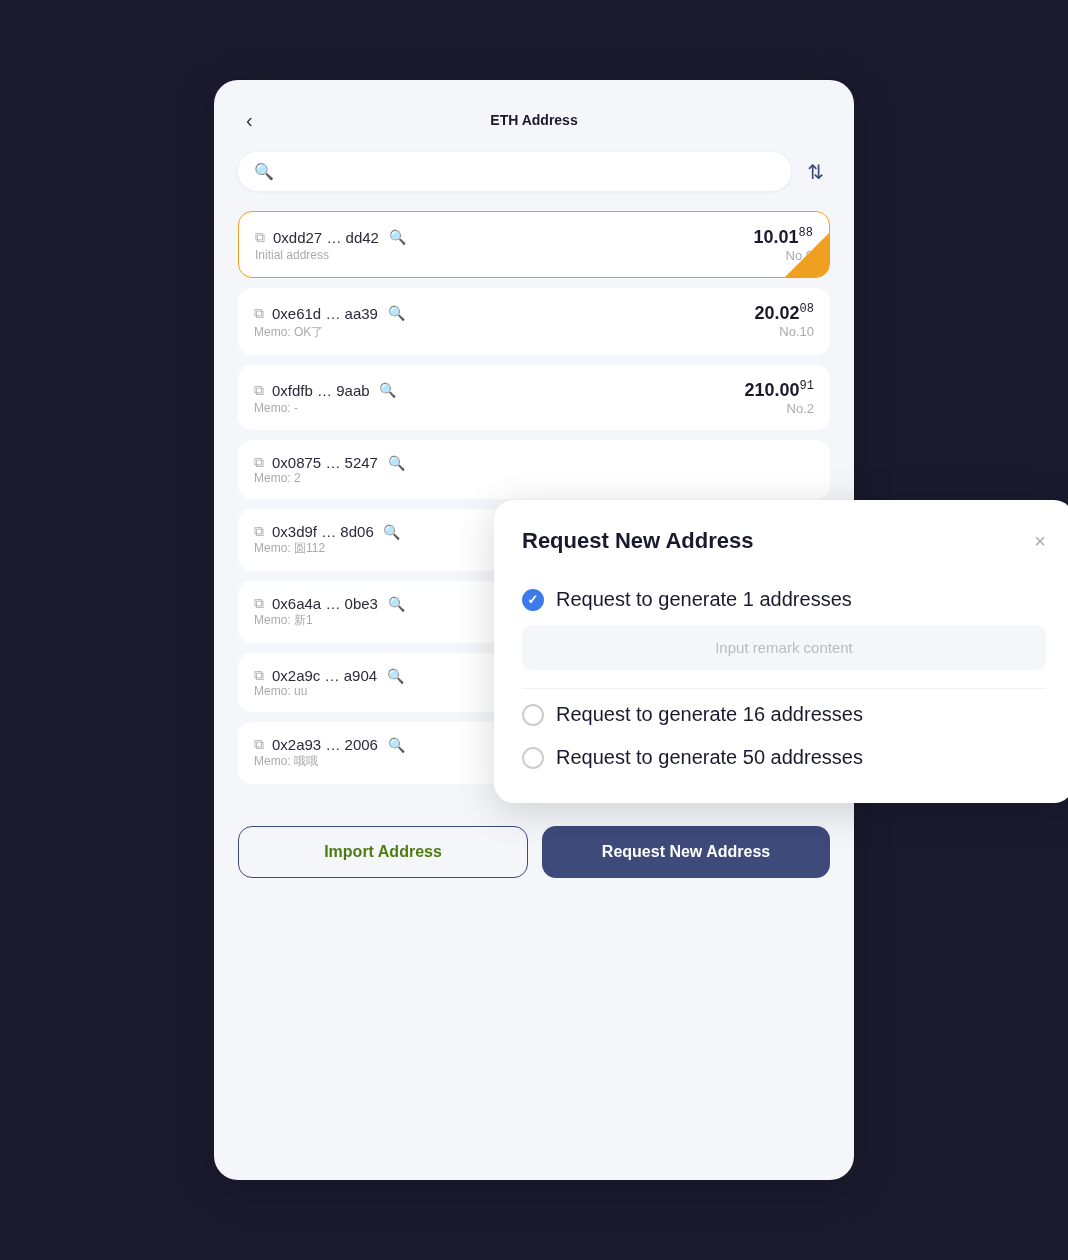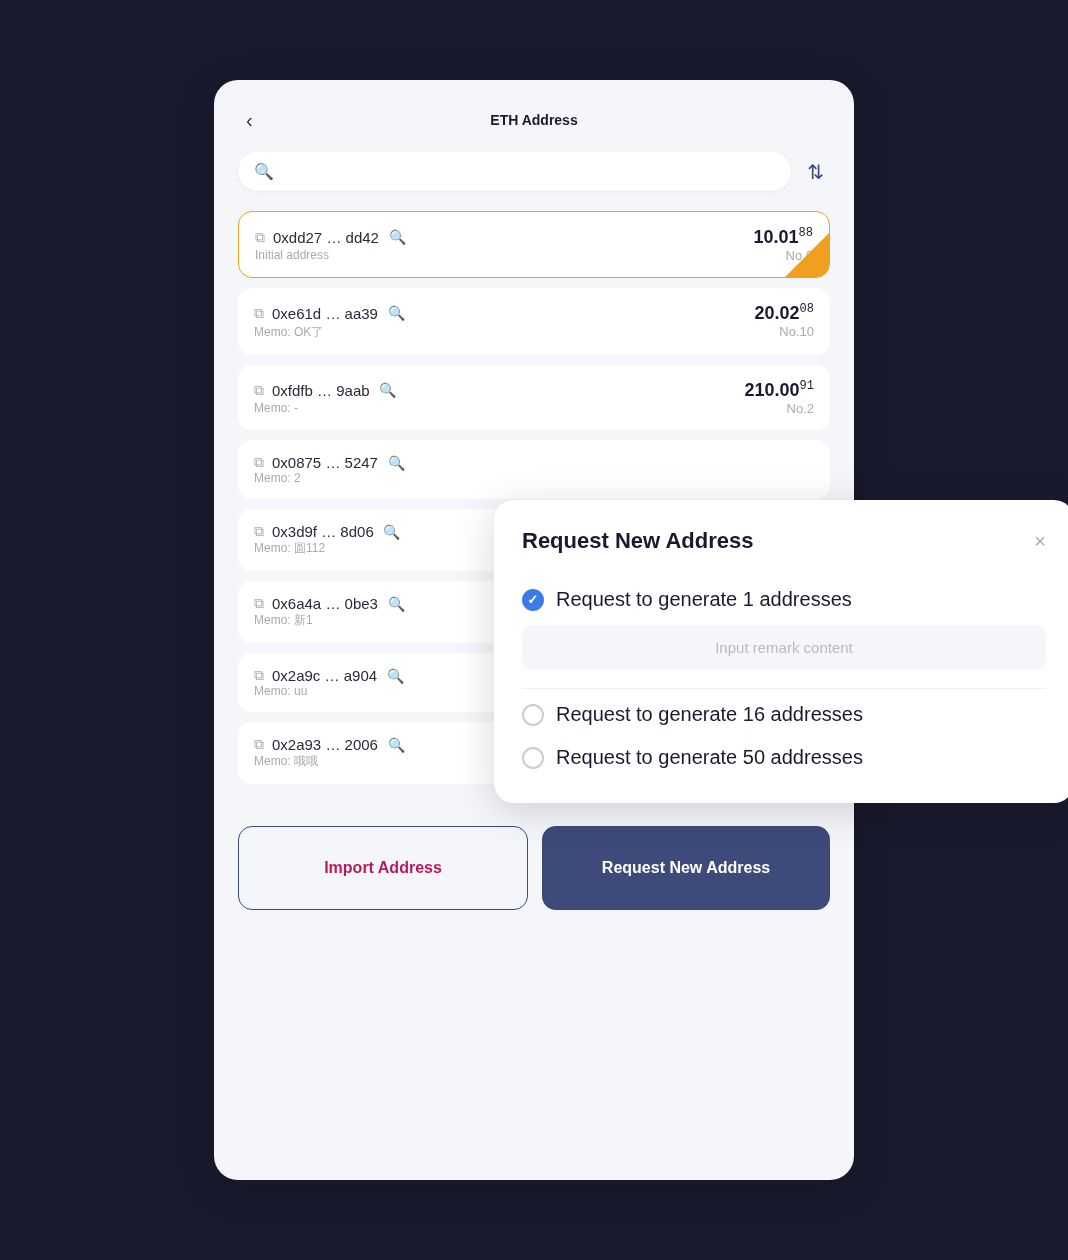--- a/index.html
+++ b/index.html
@@ -160,24 +160,24 @@
       display: flex;
       gap: 14px;
       margin-top: 24px;
       padding-top: 8px;
     }
     .import-btn {
       flex: 1;
       background: transparent;
       border: 1.5px solid #3d4a7a;
       border-radius: 14px;
-      padding: 32px 0;
+      padding: 16px 0;
       font-size: 16px;
       font-weight: 600;
-      color: #be185d;
+      color: #4d7c0f;
       cursor: pointer;
     }
     .request-btn {
       flex: 1;
       background: #3d4a7a;
       border: none;
       border-radius: 14px;
       padding: 16px 0;
       font-size: 16px;
       font-weight: 600;

